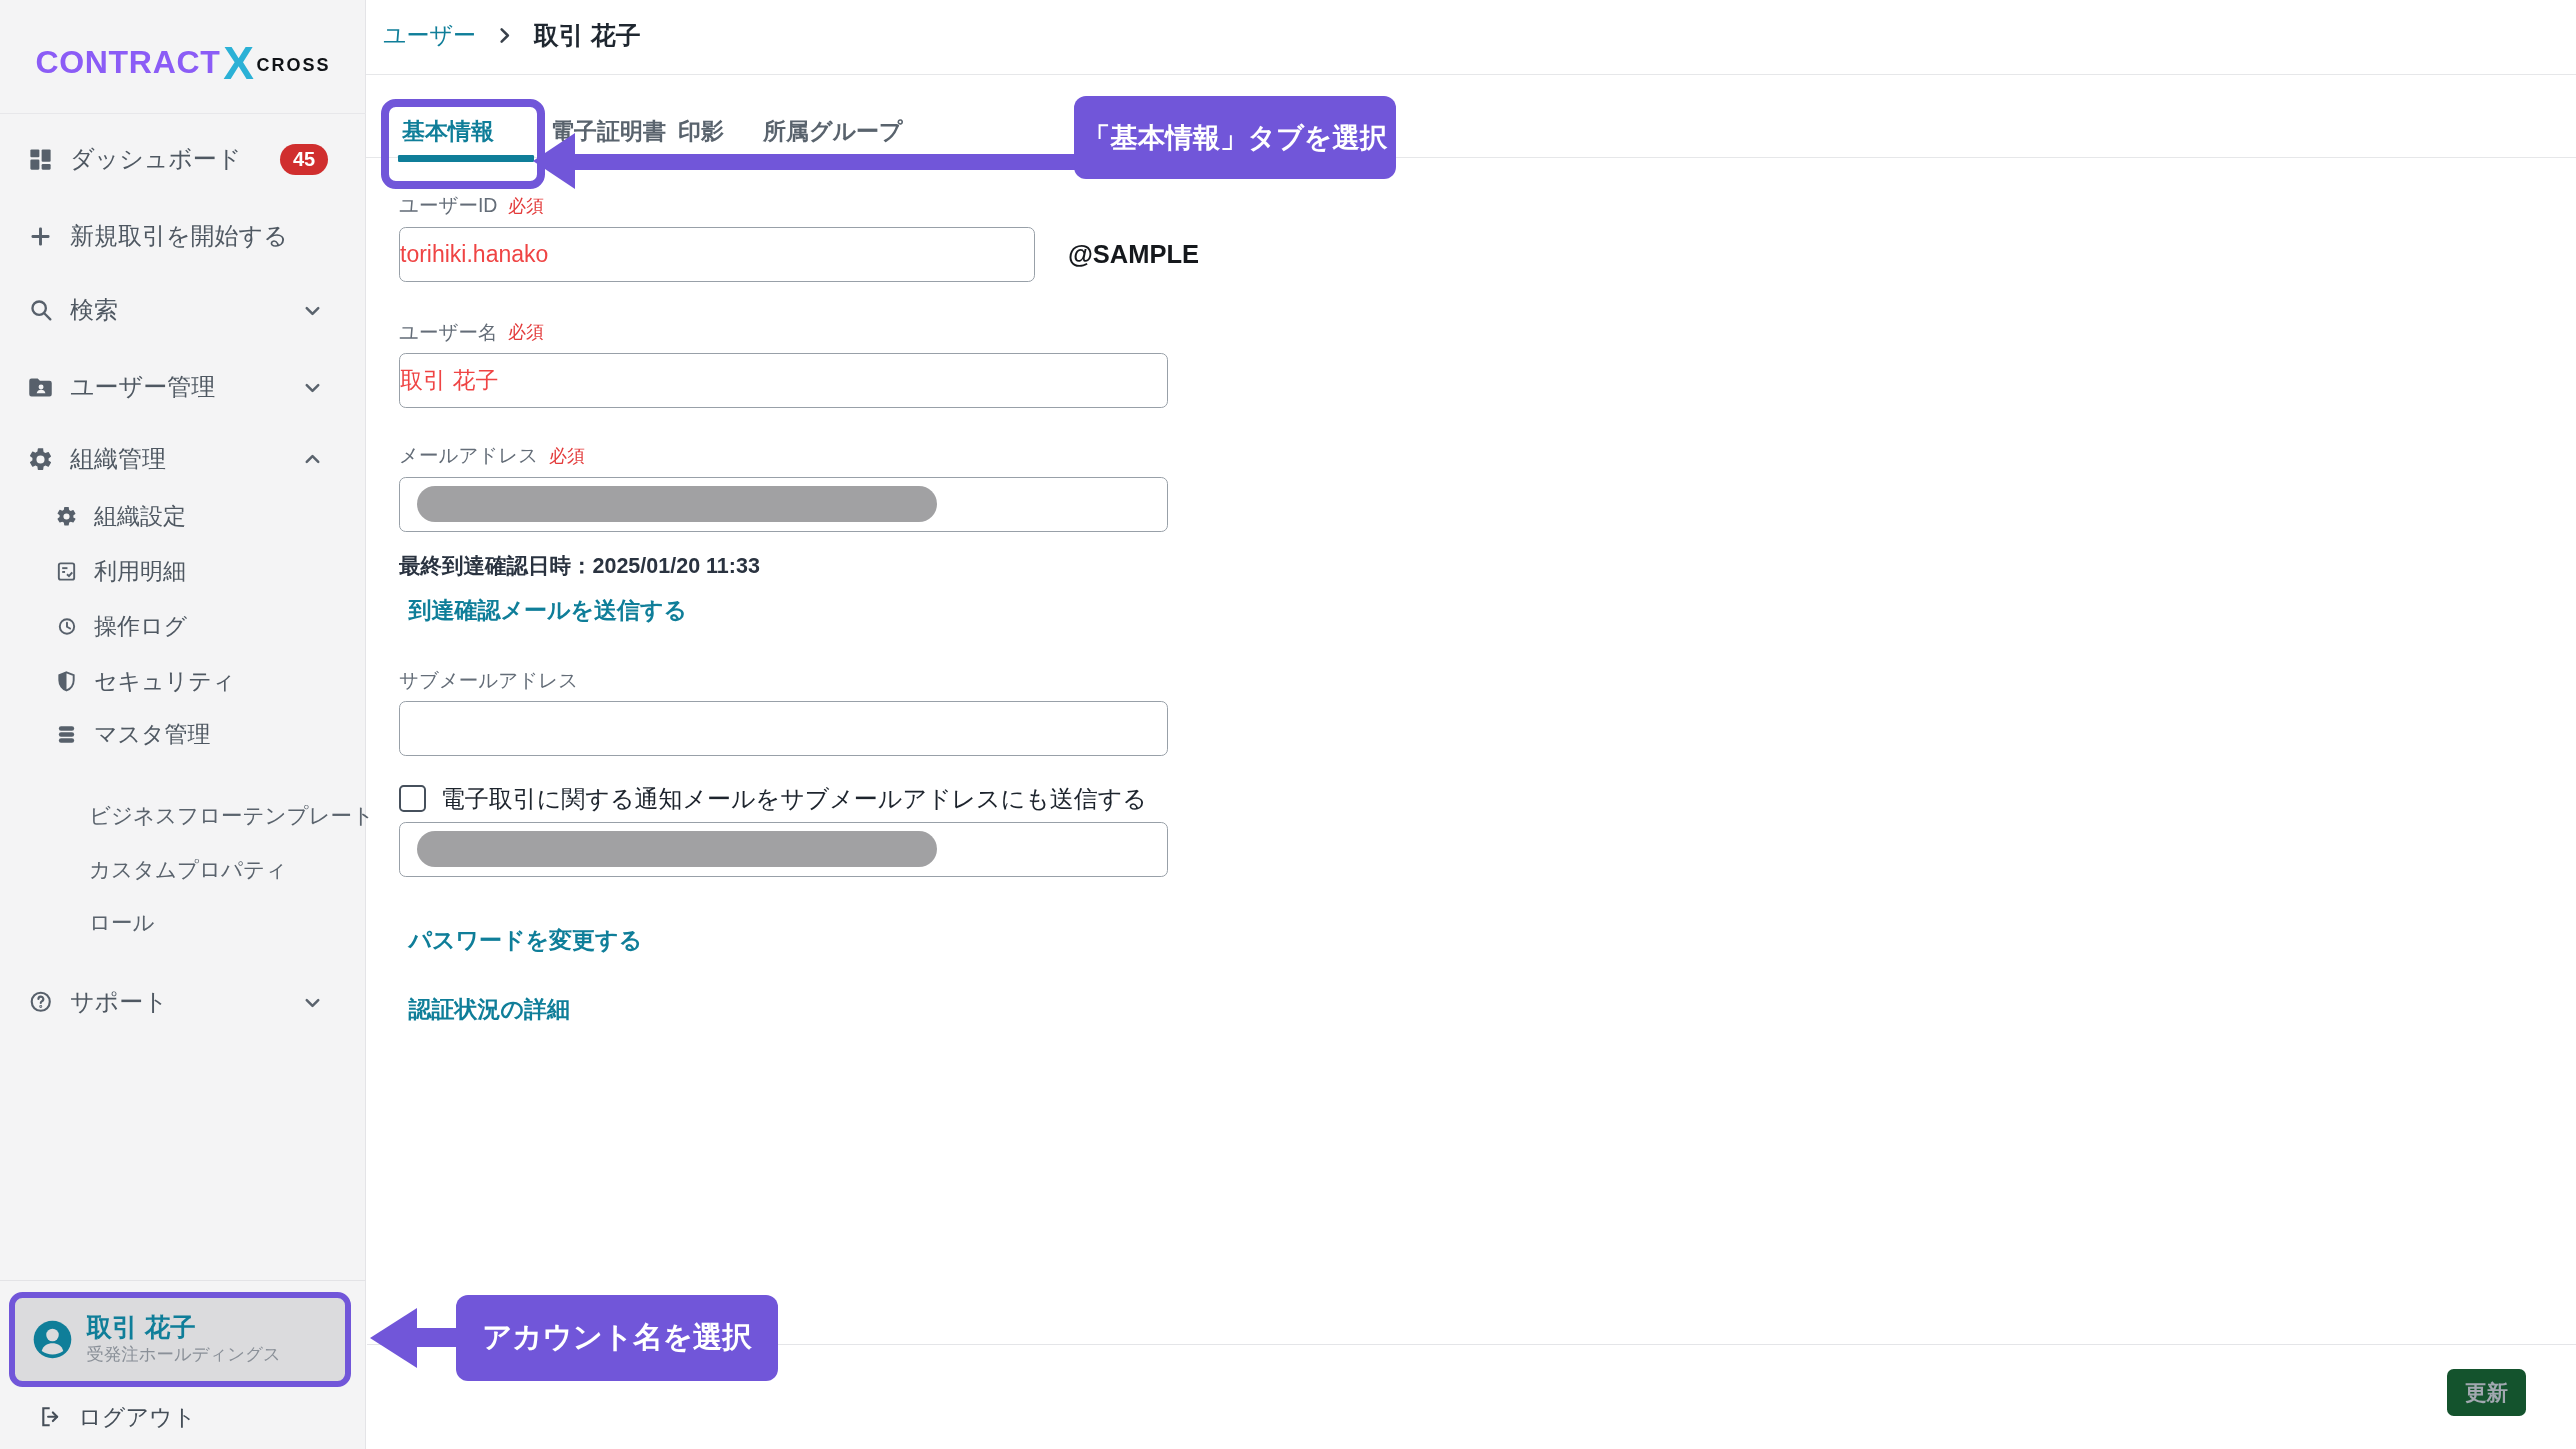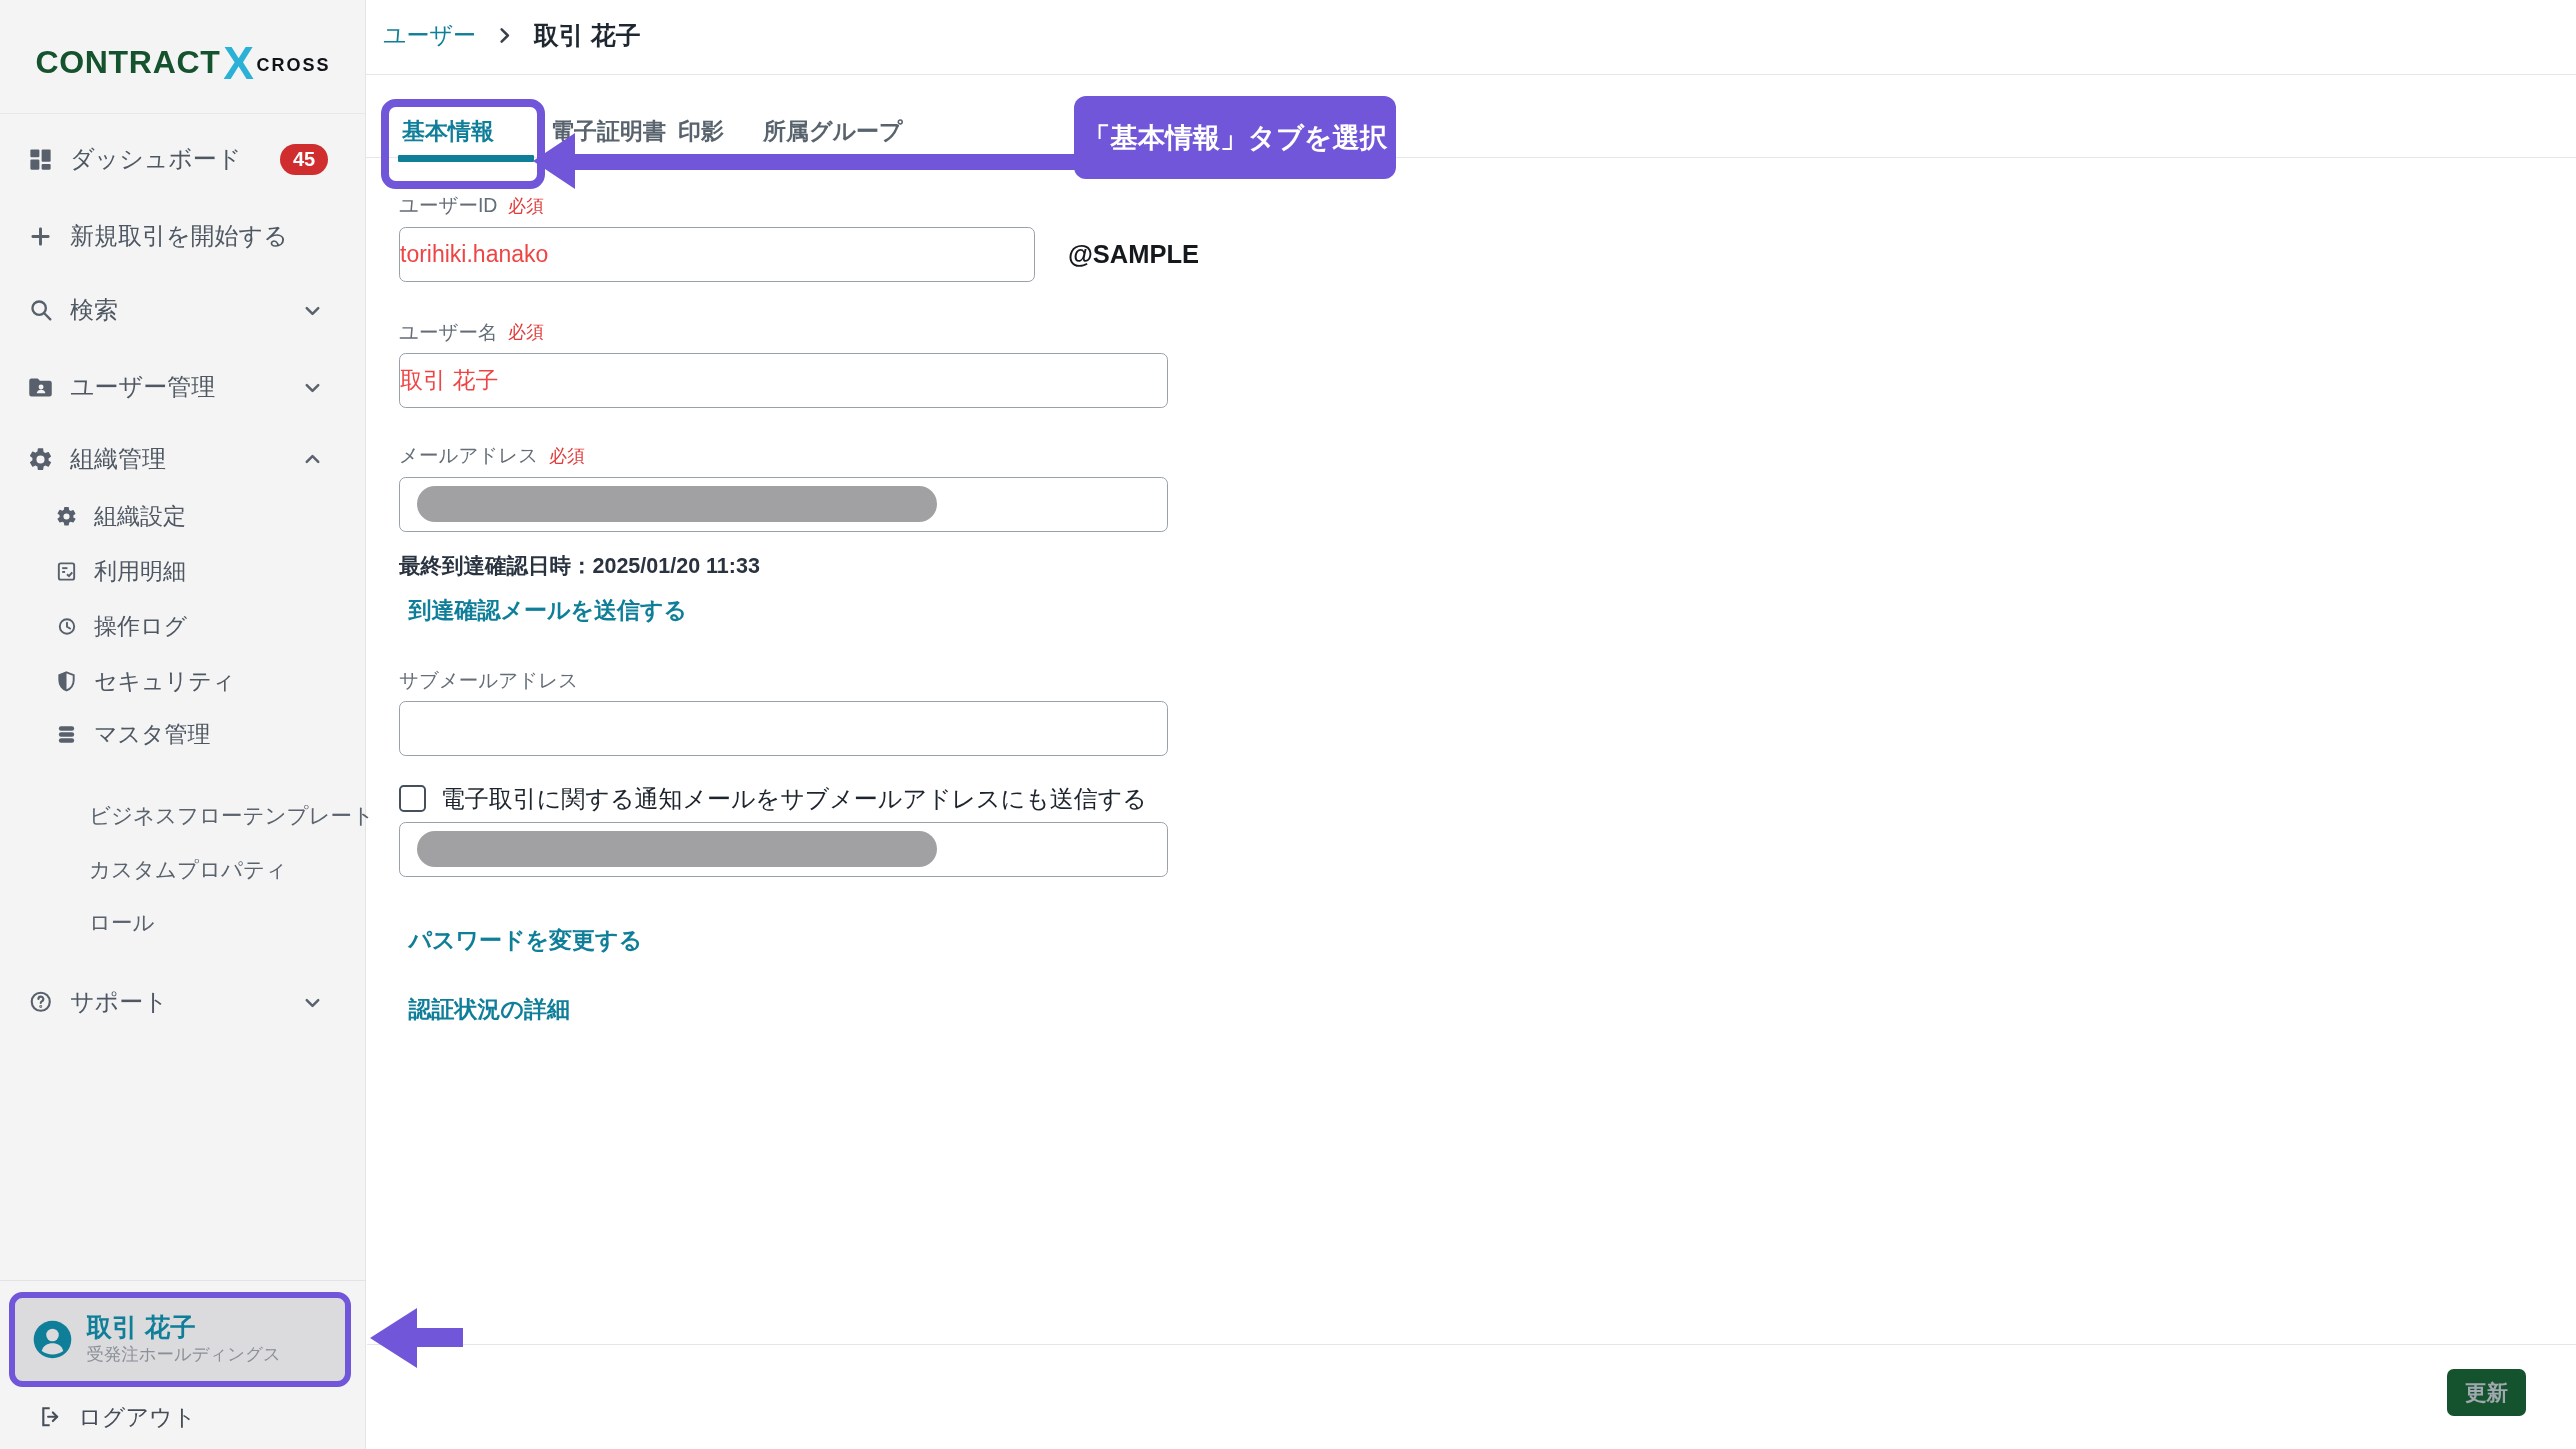--- a/index.html
+++ b/index.html
@@ -2,21 +2,21 @@
 <html style="font-size:10.7px"><head>
 <meta charset="utf-8">
 <style>
   html,body{margin:0;padding:0;}
   body{width:2576px;height:1449px;background:#fff;font-family:"Liberation Sans",sans-serif;overflow:hidden;}
   #app{position:relative;width:2576px;height:1449px;}
 
   
   #sidebar{position:absolute;left:0;top:0;width:366px;height:1449px;background:#F4F4F5;border-right:1.3px solid #E4E4E7;box-sizing:border-box;}
   .logo-row{position:absolute;left:0;top:25.5px;width:366px;height:74px;display:flex;align-items:center;justify-content:center;}
-  .logo-contract{font-size:32px;font-weight:800;color:#14532d;letter-spacing:0.7px;}
+  .logo-contract{font-size:32px;font-weight:800;color:#8b5cf6;letter-spacing:0.7px;}
   .logo-x{font-size:46px;font-weight:800;color:#2BB1D6;margin:0 2.7px;line-height:1;}
   .logo-cross{font-size:18px;font-weight:800;color:#0F1216;letter-spacing:2px;margin-top:5.4px;}
   .logo-divider{position:absolute;left:0;top:113px;width:366px;height:1.3px;background:#E7E7EA;}
 
   .nav{position:absolute;left:0;width:366px;height:40px;display:flex;align-items:center;color:#4F5862;cursor:pointer;}
   .nav .icn{width:27px;height:27px;margin-left:27px;margin-right:16px;color:#57606B;display:flex;align-items:center;justify-content:center;flex:none;}
   .nav .lbl{font-size:24px;color:#4F5862;}
   .nav.sub .icn{margin-left:54px;width:24px;height:24px;}
   .nav.sub .lbl{font-size:23px;}
   .nav.sub2{padding-left:89px;}
@@ -341,15 +341,16 @@
     </div>
   </div>
 
   <div class="suffix">@SAMPLE</div>
 
   <div class="footer-divider"></div>
   <button class="update-btn" disabled="">更新</button>
 
   <div class="arrowhead acct-a"></div>
   <div class="shaft acct-s"></div>
+  <div class="callout acct-c">アカウント名を選択</div>
 
 </div>
 
 
 </body></html>

